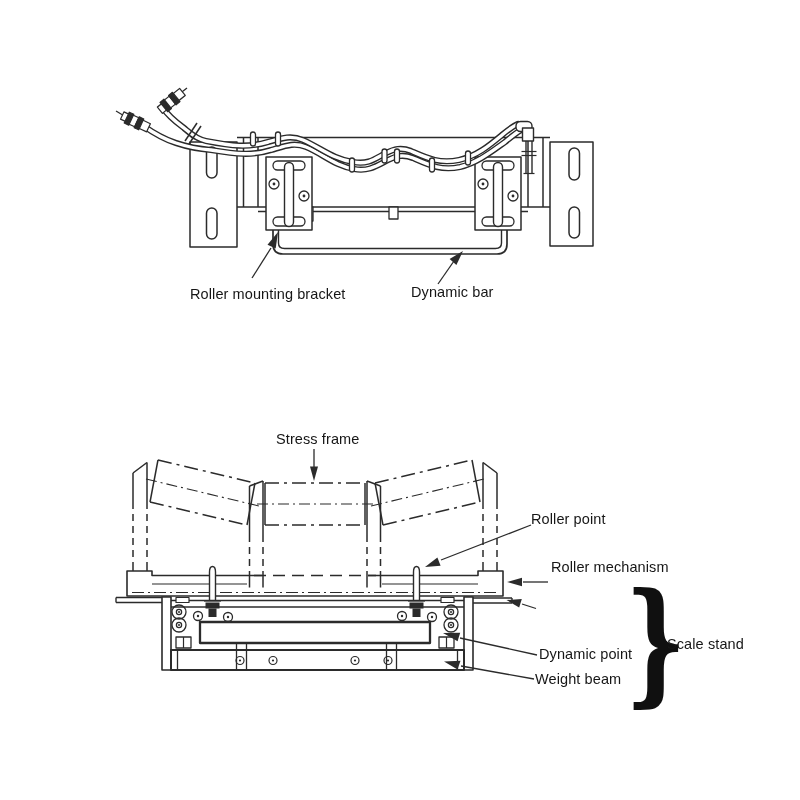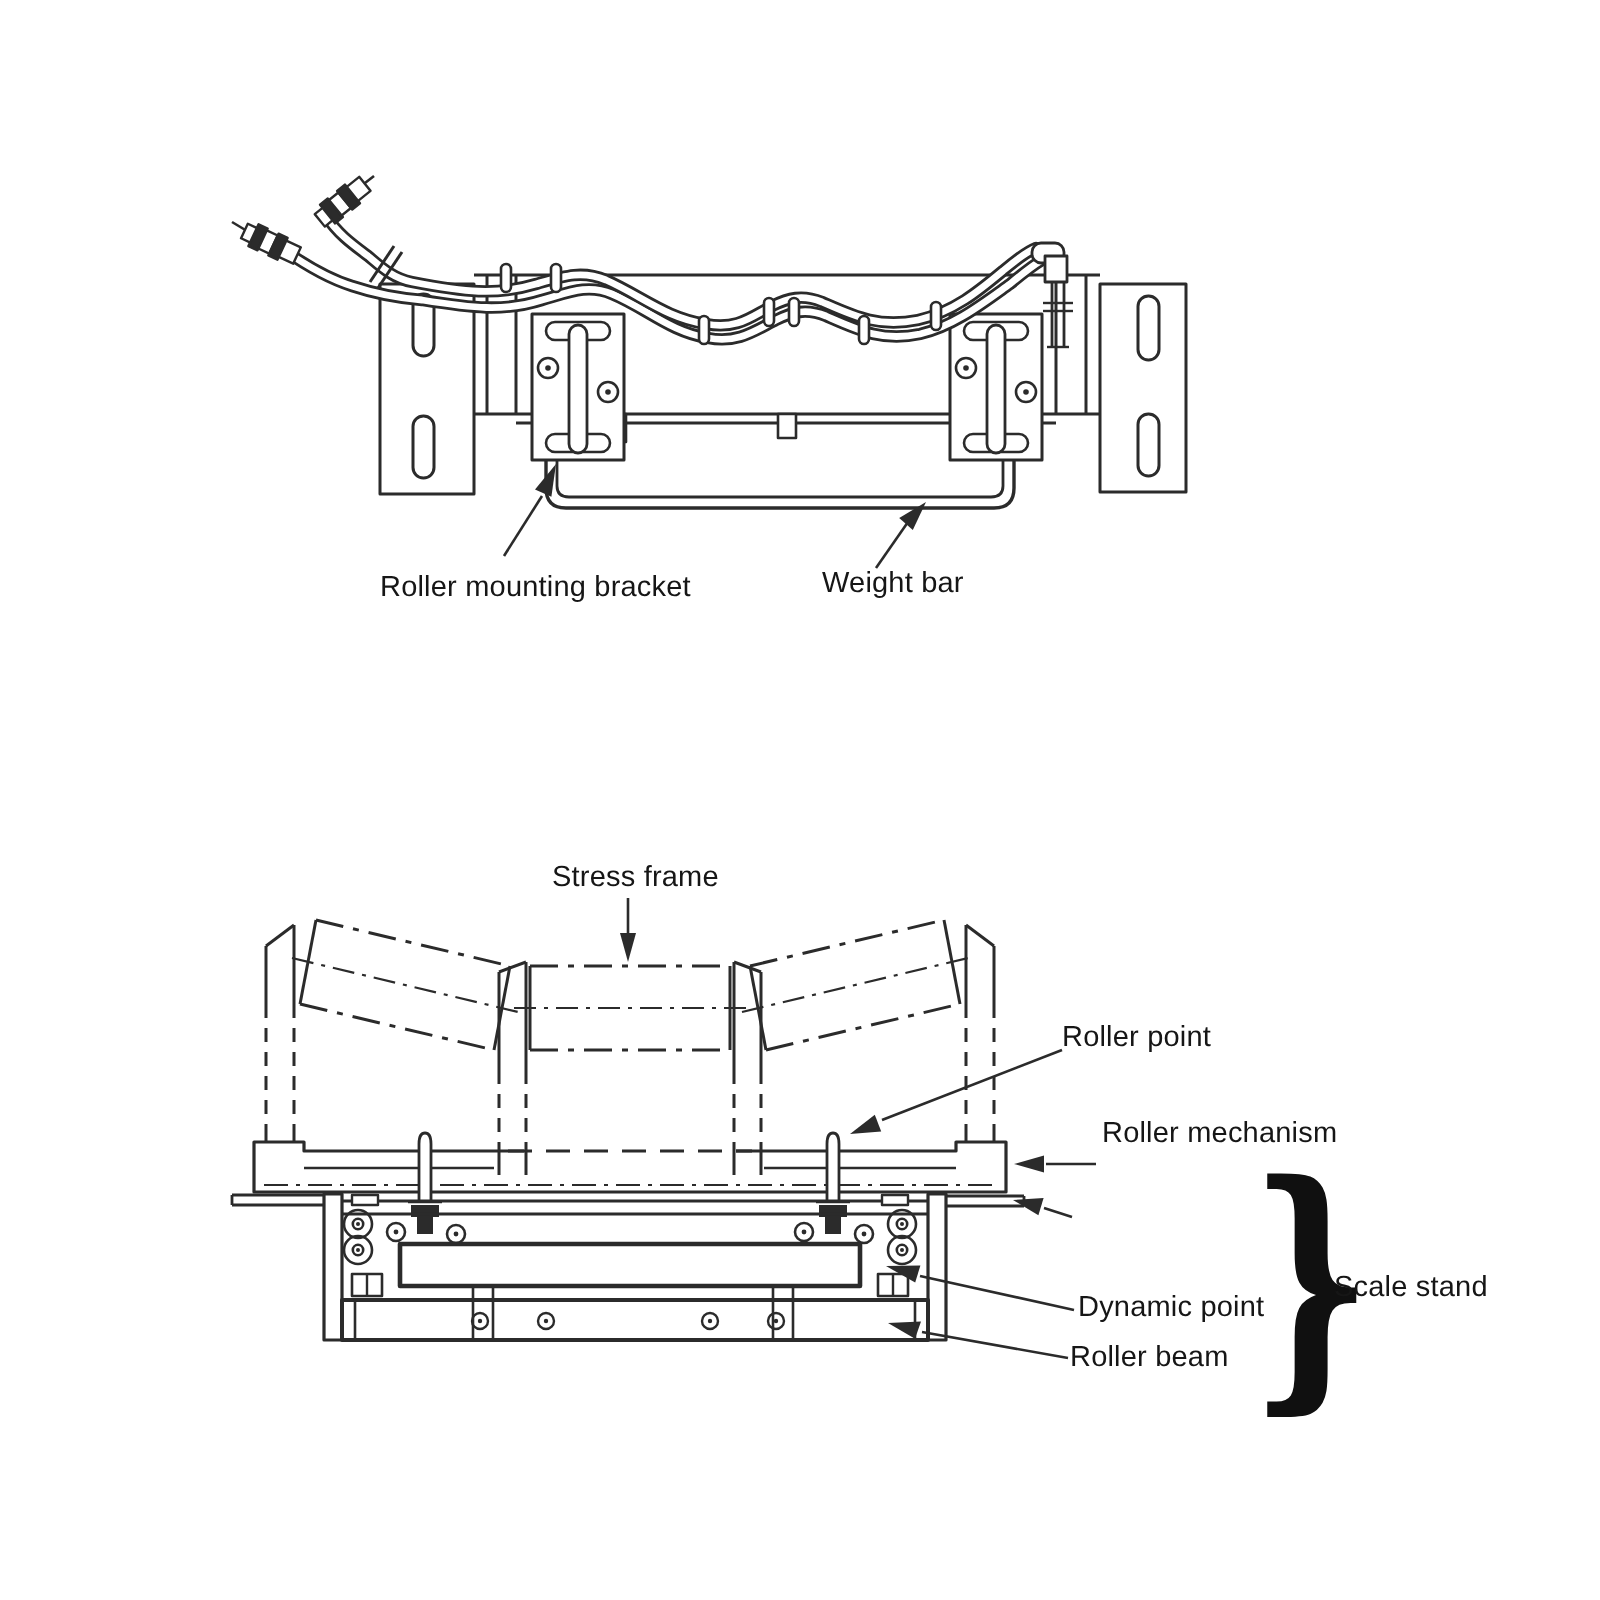--- a/index.html
+++ b/index.html
@@ -299,30 +299,30 @@
     </g>
     <g>
       <line x1="534" y1="679" x2="461" y2="666" stroke-width="1.3"></line>
       <polygon points="444,661.5 460.5,660.8 457.5,669.4" fill="#2b2b2b" stroke="none"></polygon>
     </g>
   </g>
 </svg>
 
 <div class="lbl" style="left:190px;top:286px">Roller mounting bracket</div>
 
-<div class="lbl" style="left:411px;top:284px">Weight bar</div>
+<div class="lbl" style="left:411px;top:284px">Dynamic bar</div>
 
 <div class="lbl" style="left:276px;top:431px">Stress frame</div>
 
 <div class="lbl" style="left:531px;top:511px">Roller point</div>
 
 <div class="lbl" style="left:551px;top:559px">Roller mechanism</div>
 
 
 <div class="lbl" style="left:539px;top:646px">Dynamic point</div>
 
-<div class="lbl" style="left:535px;top:671px">Roller beam</div>
+<div class="lbl" style="left:535px;top:671px">Weight beam</div>
 
 <div id="brace">}</div>
 
 <div class="lbl" style="left:667px;top:636px">Scale stand</div>
 
 </div>
 
 </body></html>

